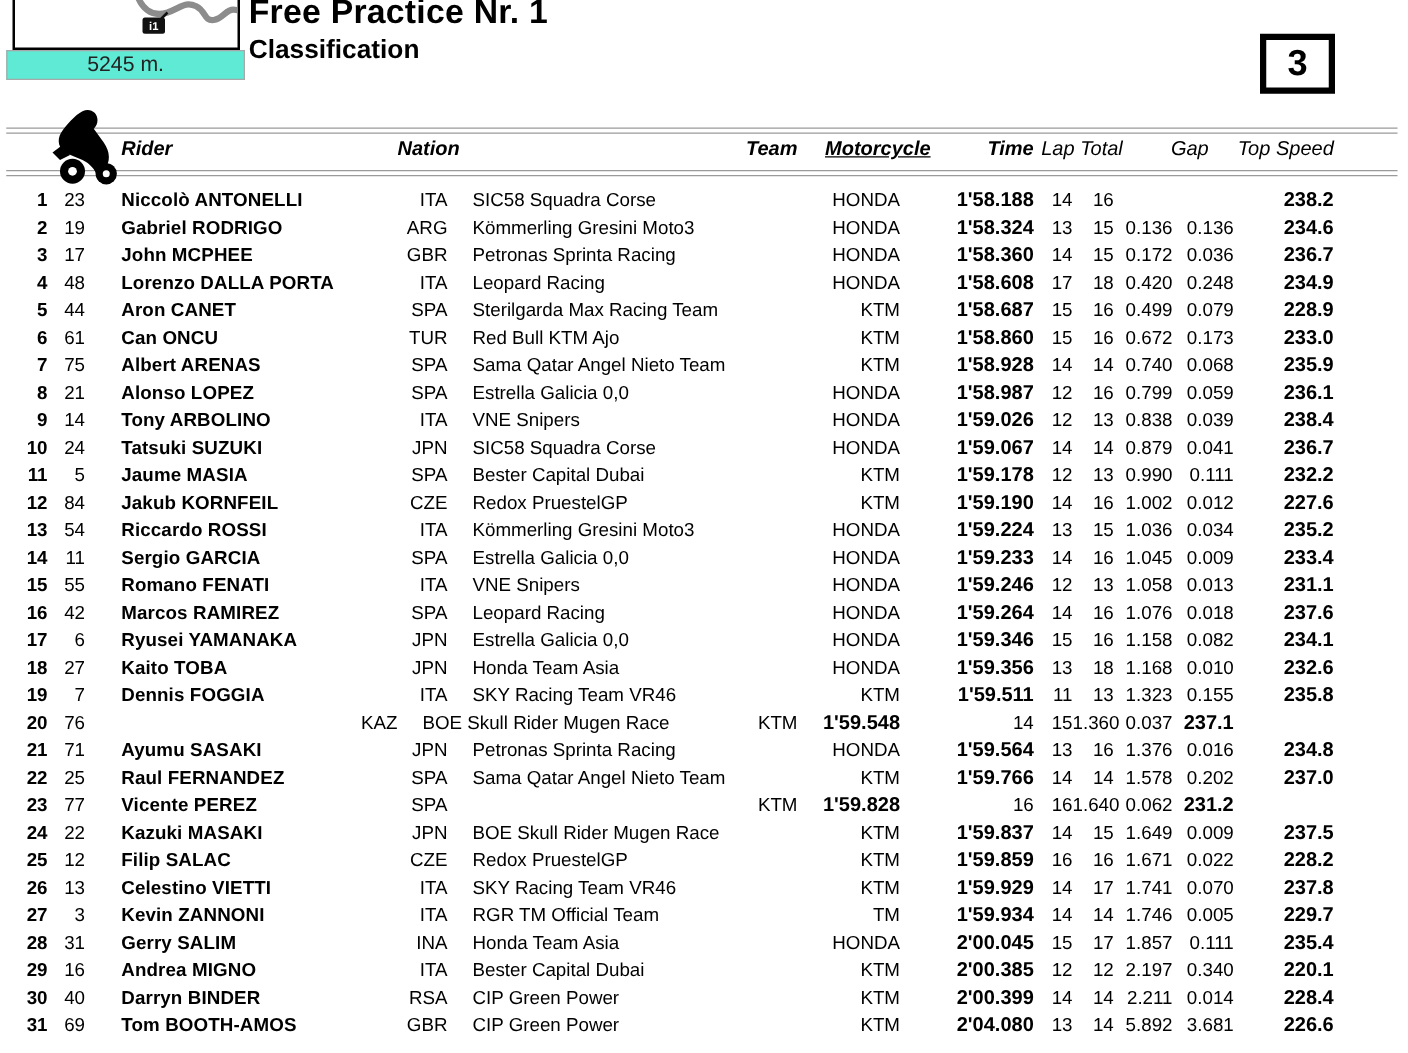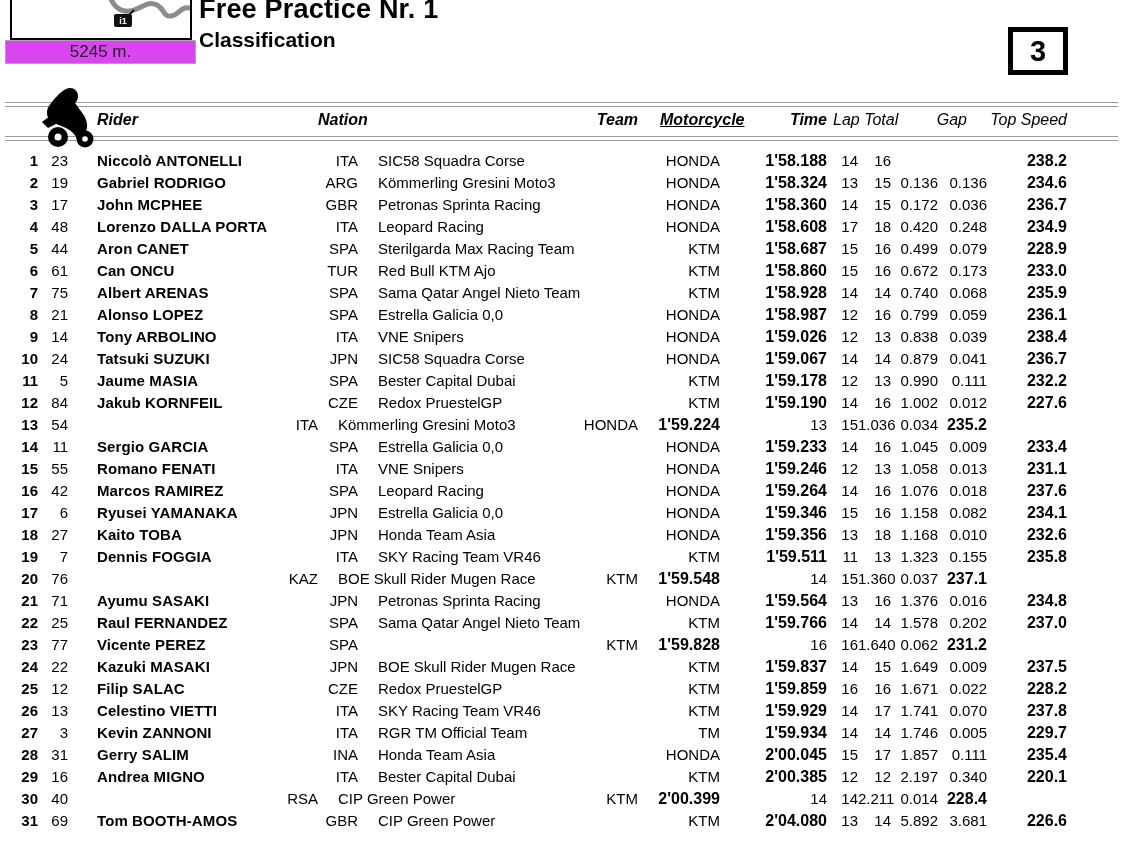--- a/index.html
+++ b/index.html
@@ -7,21 +7,21 @@
     width:1126px;height:842px;position:relative;overflow:hidden;
     font-family:"Liberation Sans","DejaVu Sans",sans-serif;color:#000;
   }
   
   .track-box{
     position:absolute;left:10px;top:-30px;width:178px;height:66px;
     border:2px solid #000;background:#fff;overflow:hidden;
   }
   .length-box{
     position:absolute;left:5px;top:40px;width:189px;height:22px;
-    border:1px solid #a8a8a8;background:#d946ef;
+    border:1px solid #a8a8a8;background:#5eead4;
     display:flex;align-items:center;justify-content:center;
     font-size:17px;color:#222;
   }
   .title1{position:absolute;left:199px;top:-6px;font-size:27px;font-weight:bold;letter-spacing:.2px;}
   .title2{position:absolute;left:199px;top:28px;font-size:21px;font-weight:bold;}
   .page-box{
     position:absolute;left:1008px;top:27px;width:50px;height:38px;
     border:5px solid #000;background:#fff;
     display:flex;align-items:center;justify-content:center;
     font-size:29px;font-weight:bold;
@@ -278,20 +278,21 @@
       <div class="cell c-time">1'59.190</div>
       <div class="cell c-lap">14</div>
       <div class="cell c-total">16</div>
       <div class="cell c-gap1">1.002</div>
       <div class="cell c-gap2">0.012</div>
       <div class="cell c-speed">227.6</div>
     </div>
     <div class="row">
       <div class="cell c-pos">13</div>
       <div class="cell c-num">54</div>
+      <div class="cell c-name">Riccardo ROSSI</div>
       <div class="cell c-nation">ITA</div>
       <div class="cell c-team">Kömmerling Gresini Moto3</div>
       <div class="cell c-moto">HONDA</div>
       <div class="cell c-time">1'59.224</div>
       <div class="cell c-lap">13</div>
       <div class="cell c-total">15</div>
       <div class="cell c-gap1">1.036</div>
       <div class="cell c-gap2">0.034</div>
       <div class="cell c-speed">235.2</div>
     </div>
@@ -513,20 +514,21 @@
       <div class="cell c-time">2'00.385</div>
       <div class="cell c-lap">12</div>
       <div class="cell c-total">12</div>
       <div class="cell c-gap1">2.197</div>
       <div class="cell c-gap2">0.340</div>
       <div class="cell c-speed">220.1</div>
     </div>
     <div class="row">
       <div class="cell c-pos">30</div>
       <div class="cell c-num">40</div>
+      <div class="cell c-name">Darryn BINDER</div>
       <div class="cell c-nation">RSA</div>
       <div class="cell c-team">CIP Green Power</div>
       <div class="cell c-moto">KTM</div>
       <div class="cell c-time">2'00.399</div>
       <div class="cell c-lap">14</div>
       <div class="cell c-total">14</div>
       <div class="cell c-gap1">2.211</div>
       <div class="cell c-gap2">0.014</div>
       <div class="cell c-speed">228.4</div>
     </div>

